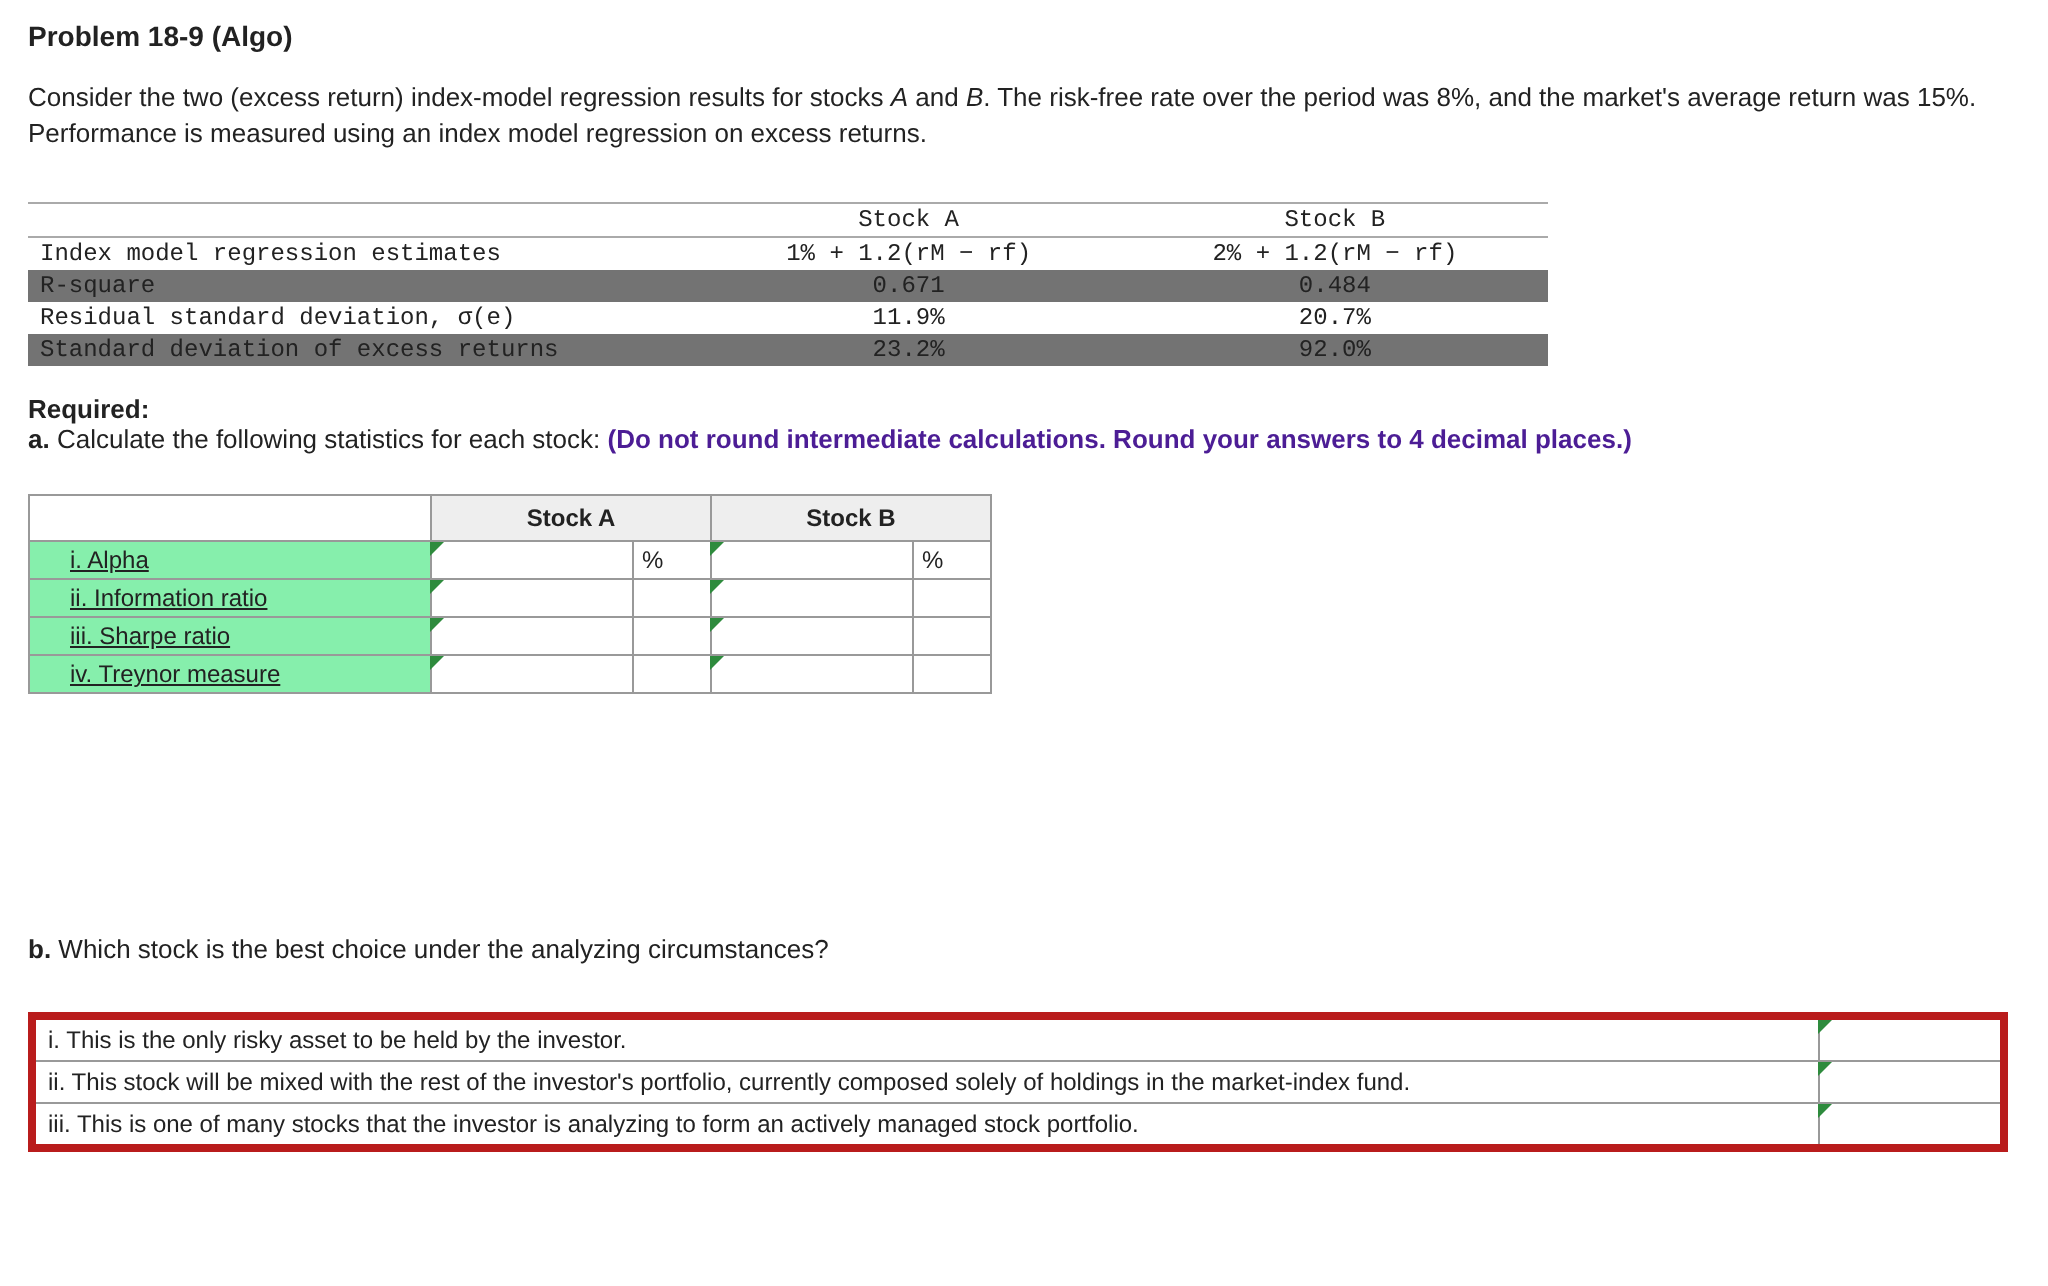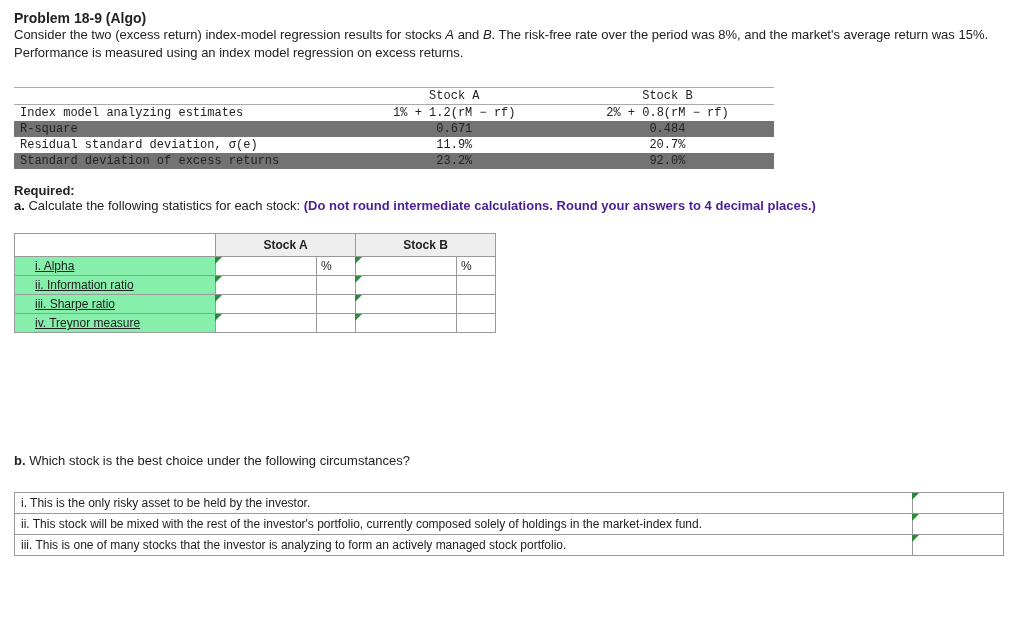--- a/index.html
+++ b/index.html
@@ -7,20 +7,21 @@
     font-size: 13px;
     color: #222;
     margin: 0;
     padding: 10px 14px;
     width: 1024px;
     box-sizing: border-box;
   }
   .title {
     font-weight: bold;
     font-size: 14px;
+    margin-bottom: 14px;
   }
   .intro {
     margin-bottom: 25px;
     line-height: 1.4;
   }
   .em { font-style: italic; }
   table { border-collapse: collapse; }
   
   .data-table { width: 760px; margin-bottom: 14px; }
   .data-table td, .data-table th {
@@ -87,21 +88,21 @@
     background: #fff;
   }
   
   .partb {
     margin-top: 120px;
     margin-bottom: 24px;
   }
   
   .b-table {
     width: 990px;
-    border: 1px solid #b91c1c;
+    border: 4px solid #b91c1c;
   }
   .b-table td {
     border: 1px solid #999;
     font-size: 12px;
     padding: 3px 6px;
     background: #fff;
     vertical-align: middle;
   }
   .b-table td.sel {
     width: 90px;
@@ -126,23 +127,23 @@
 </div>
 
 <table class="data-table">
   <tbody>
       <tr>
     <th class="hdr-left" style="width:320px"></th>
     <th style="width:200px">Stock A</th>
     <th style="width:200px">Stock B</th>
   </tr>
   <tr>
-    <td>Index model analyzing estimates</td>
+    <td>Index model regression estimates</td>
     <td class="valcol">1% + 1.2(rM − rf)</td>
-    <td class="valcol">2% + 0.8(rM − rf)</td>
+    <td class="valcol">2% + 1.2(rM − rf)</td>
   </tr>
   <tr class="shade">
     <td>R-square</td>
     <td class="valcol">0.671</td>
     <td class="valcol">0.484</td>
   </tr>
   <tr>
     <td>Residual standard deviation, σ(e)</td>
     <td class="valcol">11.9%</td>
     <td class="valcol">20.7%</td>
@@ -208,21 +209,21 @@
     <td class="unit"></td>
     <td class="inputcell">
           <div class="tick"></div>
         </td>
     <td class="unit"></td>
   </tr>
 </tbody>
   </table>
 
 <div class="partb">
-  <span style="font-weight:bold">b.</span><span> Which stock is the best choice under the following circumstances?</span>
+  <span style="font-weight:bold">b.</span><span> Which stock is the best choice under the analyzing circumstances?</span>
 </div>
 
 <table class="b-table">
   <tbody>
       <tr>
     <td>i. This is the only risky asset to be held by the investor.</td>
     <td class="sel">
           <div class="tick"></div>
         </td>
   </tr>

